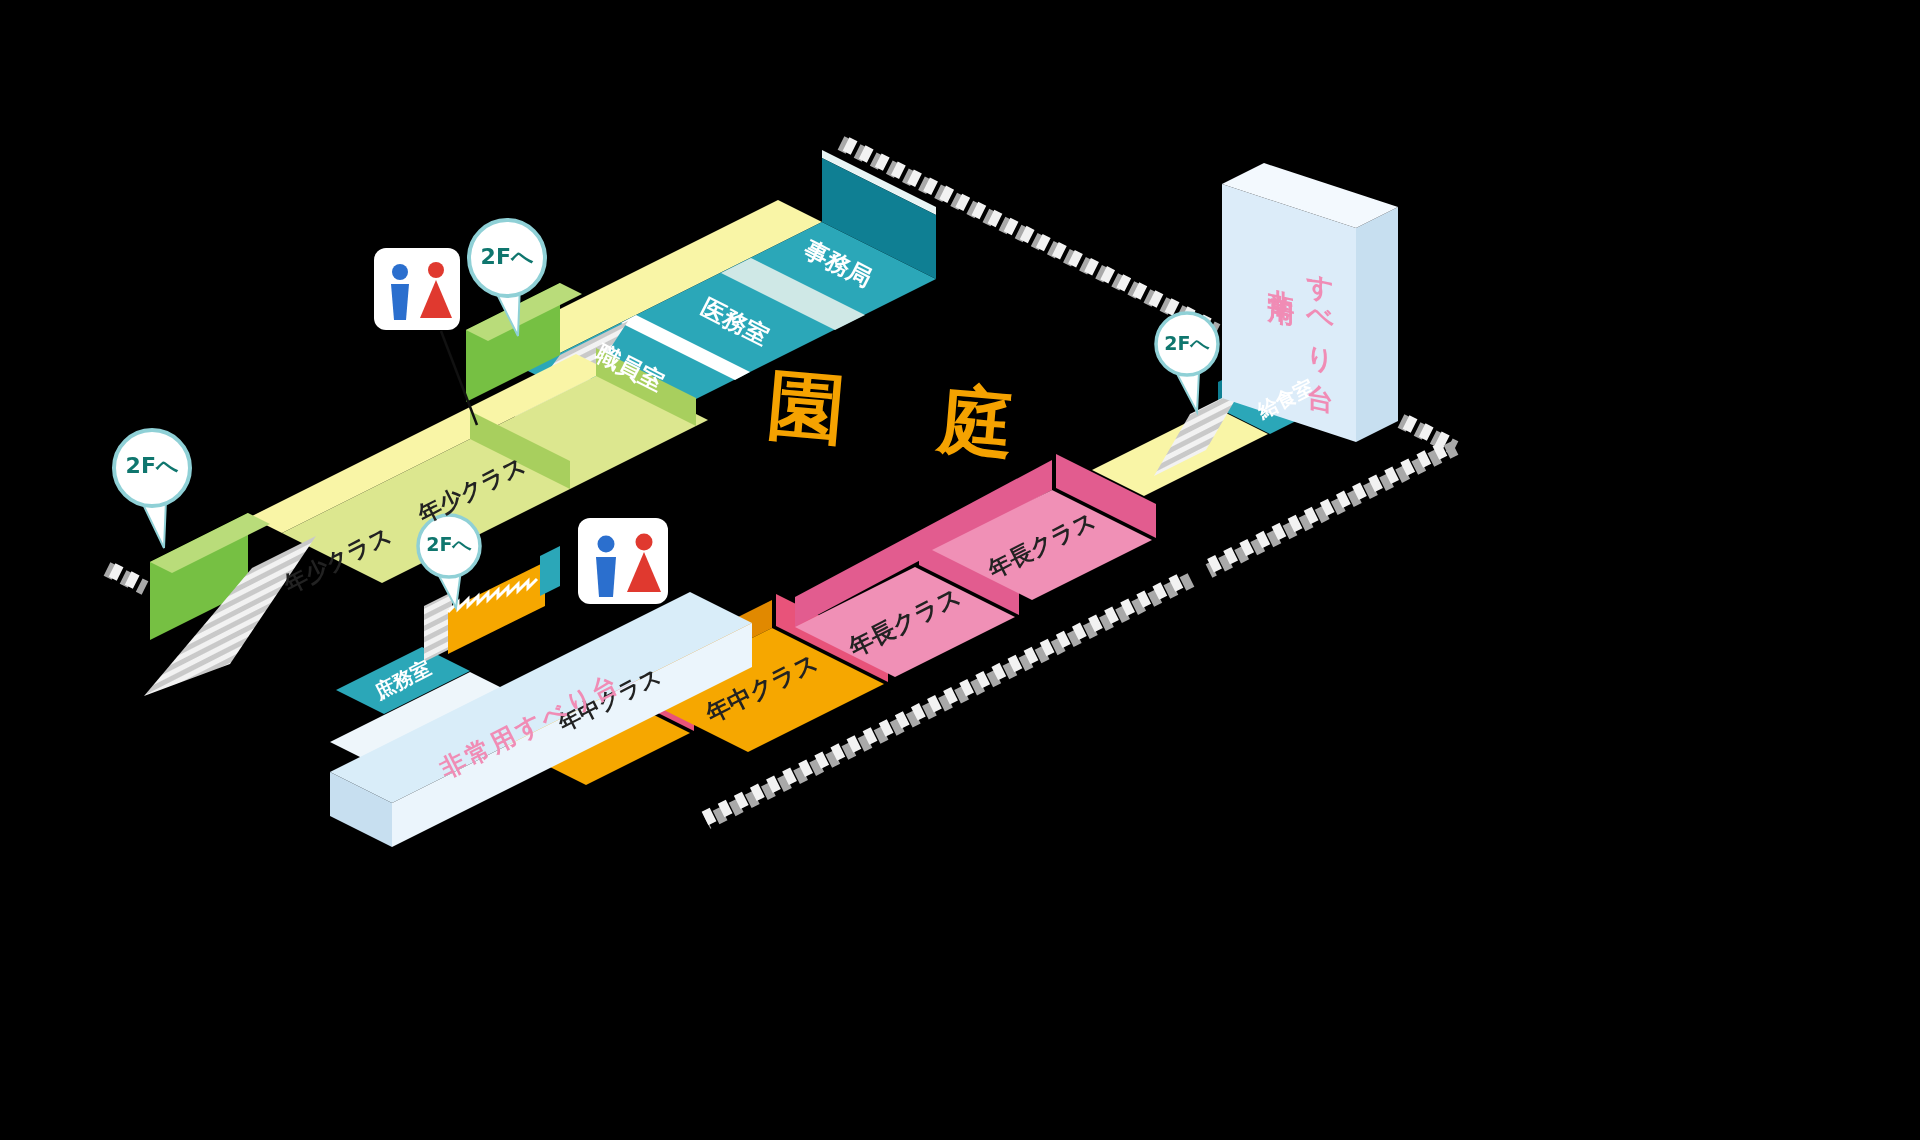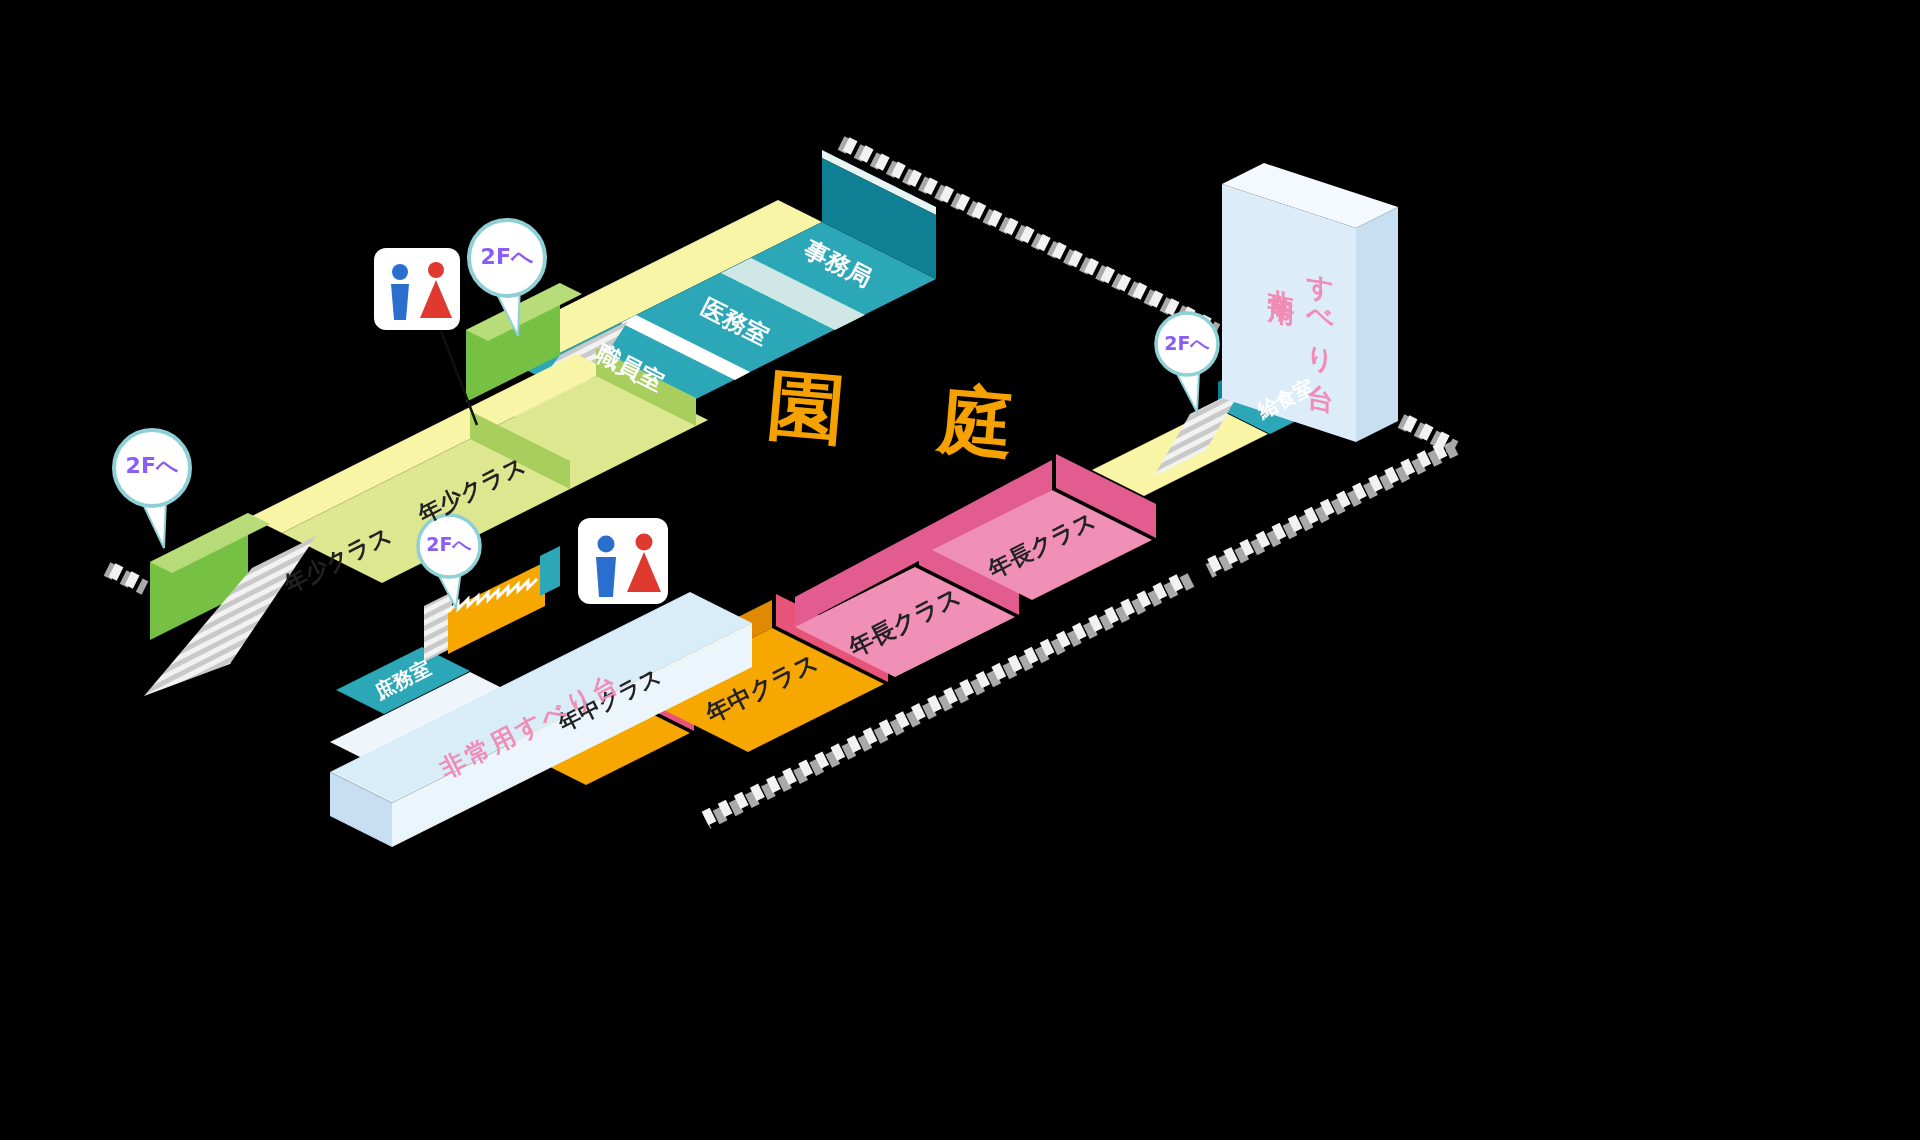--- a/index.html
+++ b/index.html
@@ -23,21 +23,21 @@
   #lbl-nenchu1 {left:610px;top:700px;transform:translate(-50%,-50%) rotate(-27deg);color:#222;font-size:22px;}
   #lbl-nenchu2 {left:762px;top:688px;transform:translate(-50%,-50%) rotate(-27deg);color:#222;font-size:24px;}
   #lbl-nencho1 {left:905px;top:622px;transform:translate(-50%,-50%) rotate(-27deg);color:#222;font-size:24px;}
   #lbl-nencho2 {left:1042px;top:545px;transform:translate(-50%,-50%) rotate(-27deg);color:#222;font-size:23px;}
   #lbl-kitchen {left:1286px;top:399px;transform:translate(-50%,-50%) rotate(-27deg);color:#fff;font-size:20px;}
   #lbl-slide-south{left:530px;top:726px;transform:translate(-50%,-50%) rotate(-27deg);color:#f08cb5;font-size:25px;letter-spacing:3px;}
   #lbl-tower1{left:1281px;top:276px;writing-mode:vertical-rl;transform:translate(-50%,-50%) skewY(12deg);color:#f08cb5;font-size:27px;letter-spacing:5px;}
   #lbl-tower2{left:1320px;top:312px;writing-mode:vertical-rl;transform:translate(-50%,-50%) skewY(12deg);color:#f08cb5;font-size:27px;letter-spacing:5px;}
   #lbl-courtyard{left:908px;top:418px;transform:translate(-50%,-50%) rotate(5deg);color:#f5a200;font-size:76px;font-weight:bold;letter-spacing:34px;}
   
-  .balloon-lbl{color:#8b5cf6;}
+  .balloon-lbl{color:#0f766e;}
   #lbl-b1{left:152px;top:466px;font-size:22px;}
   #lbl-b2{left:507px;top:257px;font-size:22px;}
   #lbl-b3{left:449px;top:545px;font-size:19px;}
   #lbl-b4{left:1187px;top:344px;font-size:19px;}
 </style>
 </head>
 <body>
 
 <div class="stage">
 

